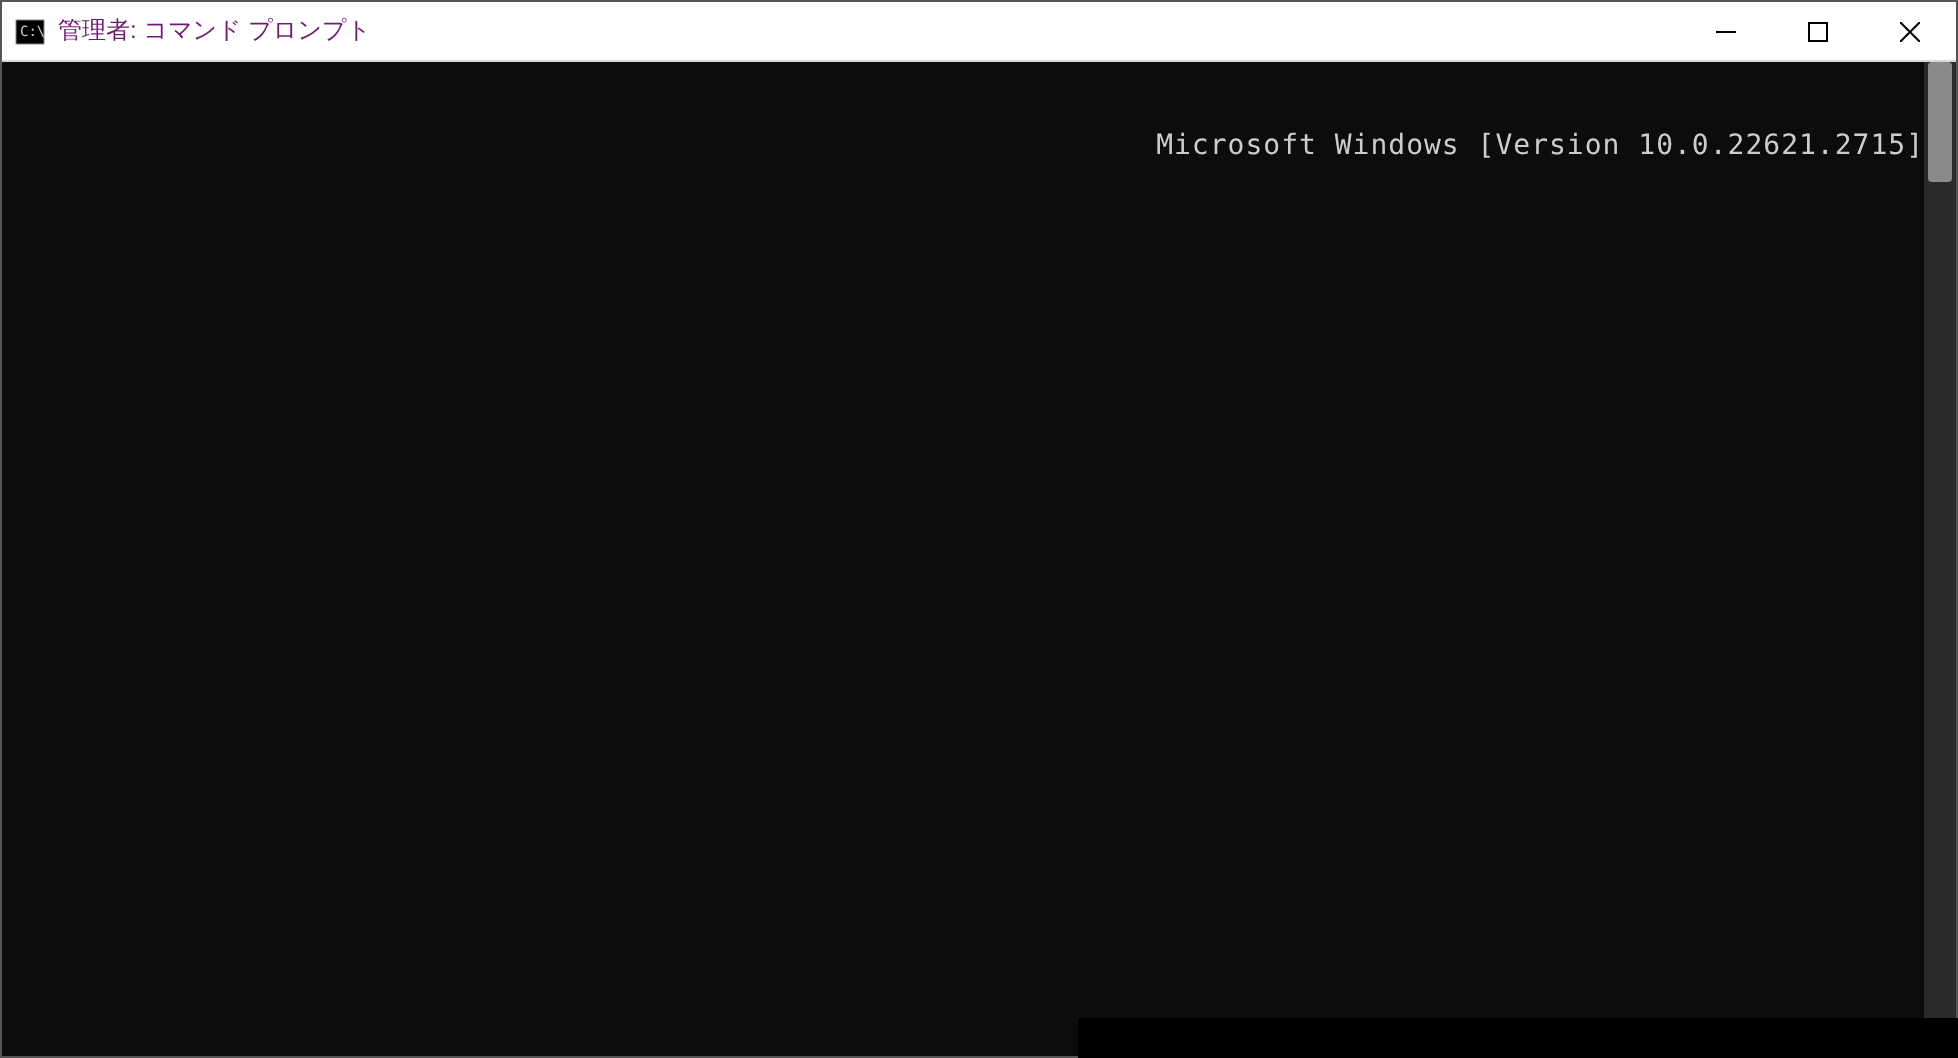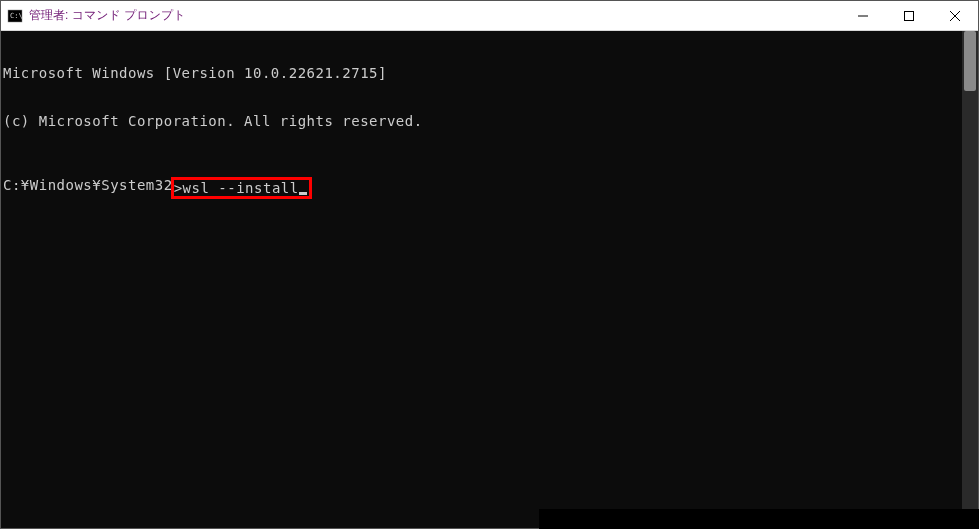--- a/index.html
+++ b/index.html
@@ -63,20 +63,21 @@
   }
   .terminal-content {
     flex: 1;
     padding: 2px 0 0 2px;
     font-family: 'MS Gothic', 'Consolas', monospace;
     font-size: 14px;
     line-height: 16px;
     color: #cccccc;
     white-space: pre;
     letter-spacing: 0.5px;
+    text-align: right;
   }
   .line { display: block; }
   .prompt-line { display: flex; align-items: flex-start; }
   .blank-line { height: 16px; }
   .highlight-box {
     border: 3px solid #ff0000;
     display: inline-block;
     padding: 0 2px 0 0;
     margin-left: -2px;
   }
@@ -139,25 +140,21 @@
             <line x1="0" y1="0" x2="10" y2="10" stroke="#000" stroke-width="1"></line>
             <line x1="10" y1="0" x2="0" y2="10" stroke="#000" stroke-width="1"></line>
           </svg>
       </div>
     </div>
   </div>
 
   <div class="terminal-area">
     <div class="terminal-content">
       <span class="line">Microsoft Windows [Version 10.0.22621.2715]</span>
-      <span class="line">(c) Microsoft Corporation. All rights reserved.</span>
       <span class="blank-line"></span>
-      <span class="prompt-line">
-        <span>C:¥Windows¥System32</span><span class="highlight-box"><span>&gt;</span><span>wsl --install</span><span class="cursor"></span></span>
-      </span>
     </div>
     <div class="scrollbar">
       <div class="scrollbar-thumb"></div>
     </div>
   </div>
 </div>
 
 <div class="bottom-edge"></div>
 
 </body></html>

